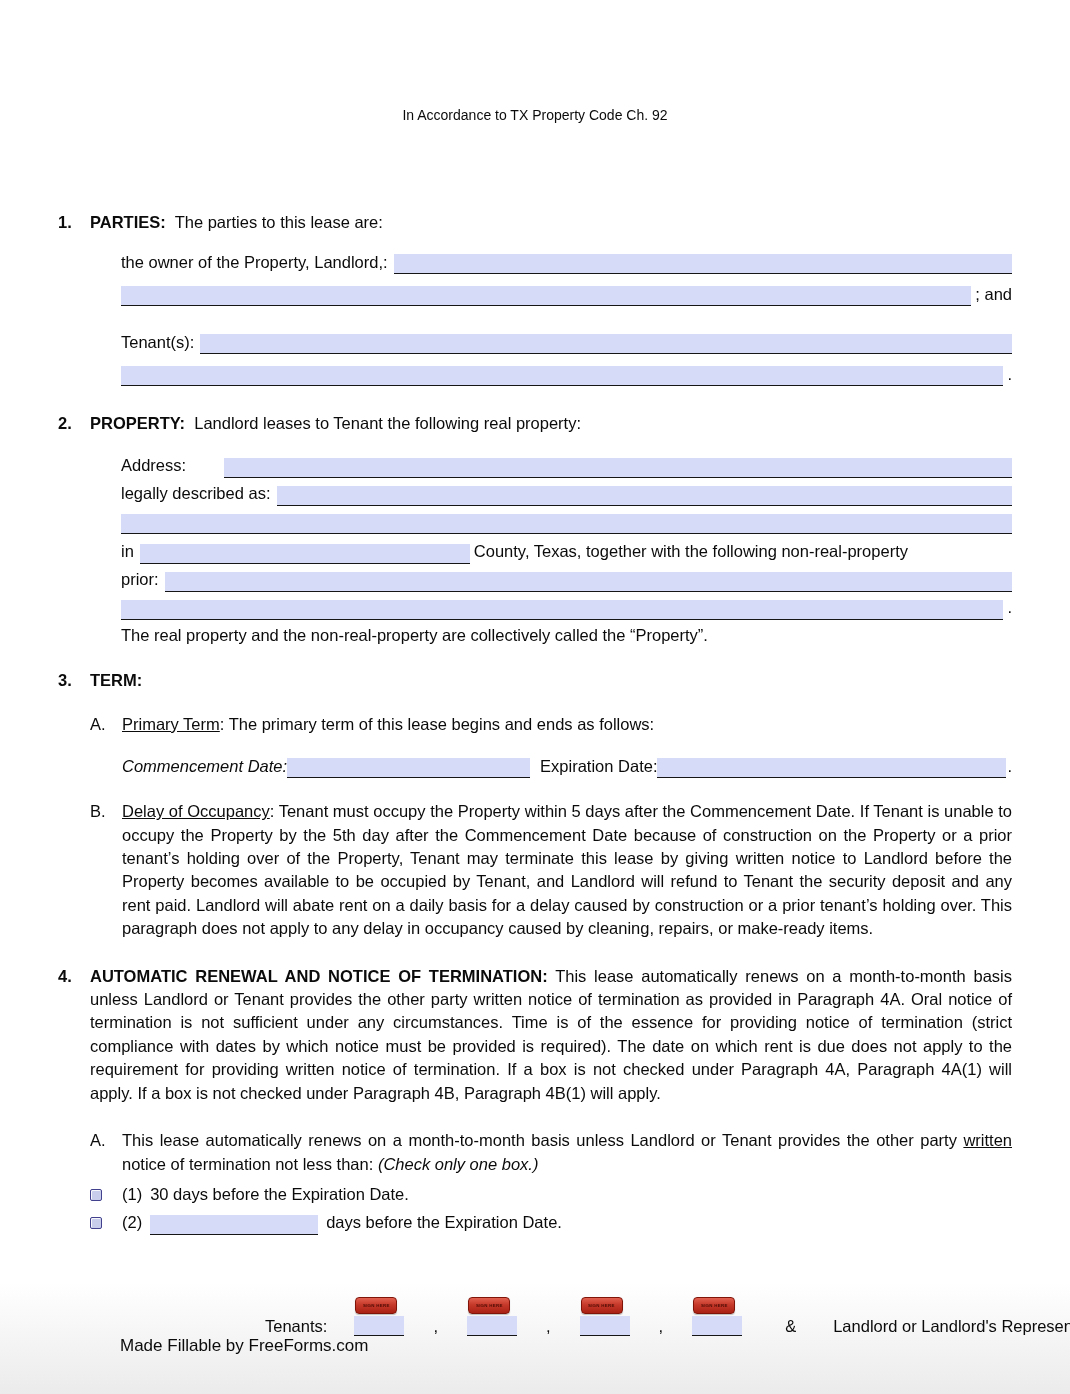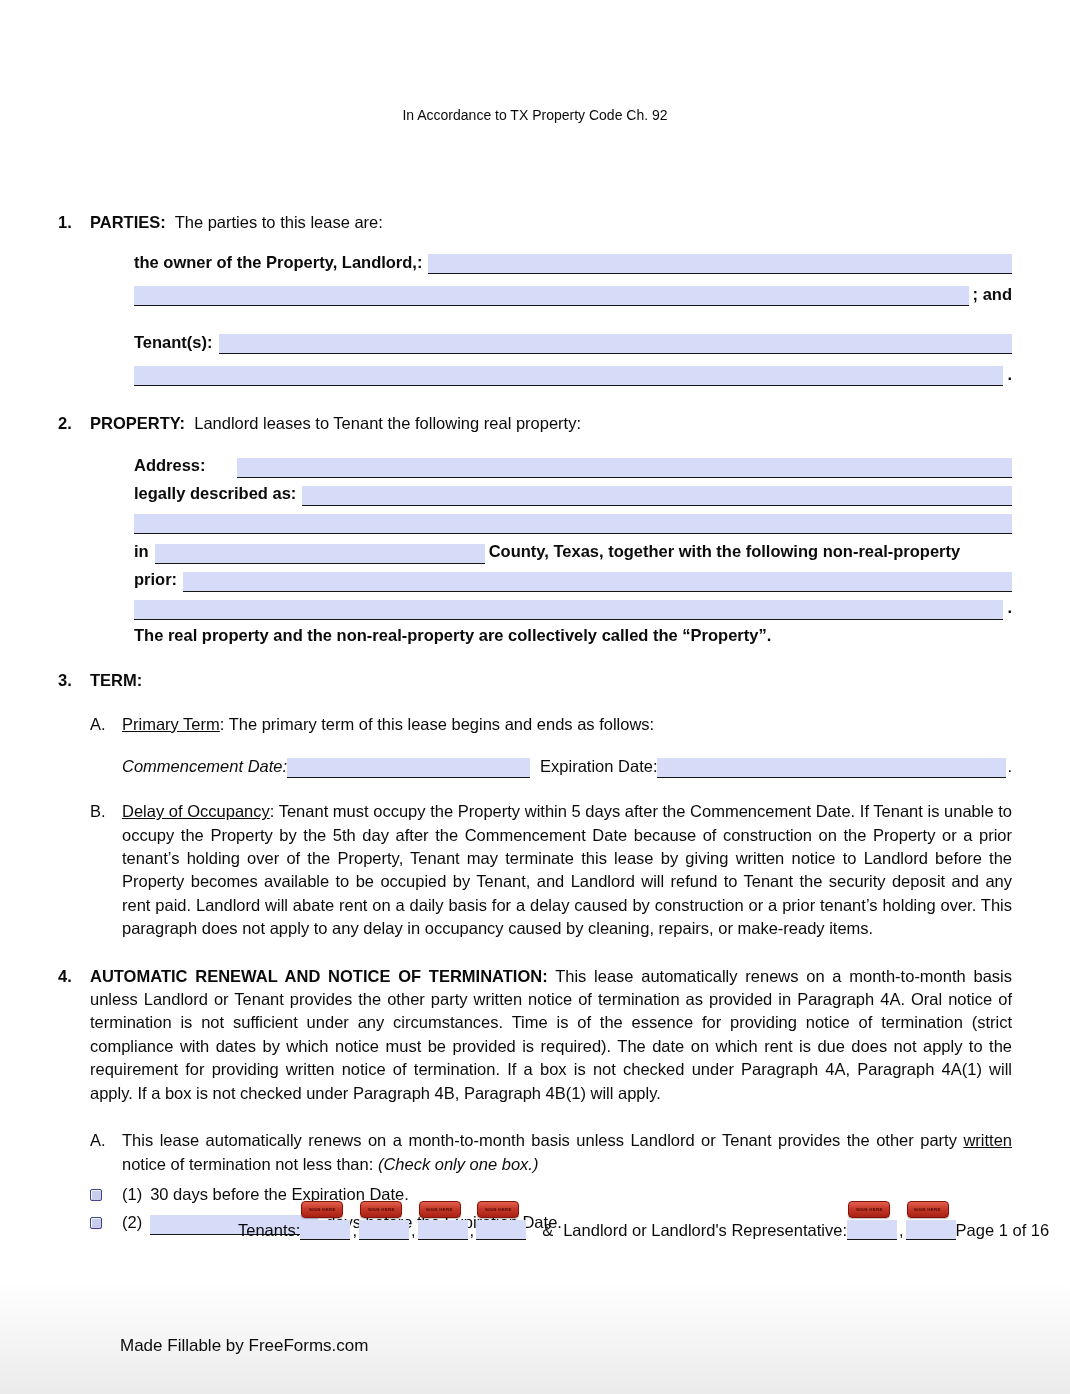--- a/index.html
+++ b/index.html
@@ -16,21 +16,21 @@
   .header { text-align:center; padding-top:102px; }
   .title  { font-size:31px; font-weight:bold; line-height:1.1; }
   .subtitle { font-size:14px; margin-top:5px; }
 
   .content { padding:0 58px; margin-top:88px; font-size:16.5px; line-height:1.42; }
 
   .sec { display:flex; }
   .sec-num { width:32px; flex:none; font-weight:bold; }
   .sec-body { flex:1; min-width:0; }
   .sec-head b { font-weight:bold; }
-  .sub { margin-left:44px;font-weight:bold; }
+  .sub { margin-left:31px; }
 
   .just { text-align:justify; }
   .u { text-decoration:underline; }
   .it { font-style:italic; }
 
   .frow { display:flex; align-items:flex-end; margin-top:6px; height:26px; }
   .fl { white-space:nowrap; padding-right:6px; }
   .field {
     background:#d6dcf8; border-bottom:1.6px solid #161616;
     height:20px; display:inline-block; flex:none;
@@ -47,22 +47,22 @@
   .optbox { width:32px; flex:none; padding-top:2px; }
   .checkbox {
     width:12px; height:12px; display:inline-block; border-radius:2px;
     border:1.8px solid #41418e; background:#c9cdec;
     box-shadow:inset 1px 1px 0 rgba(255,255,255,.85);
   }
   .opt-line { display:flex; align-items:flex-end; flex:1; min-width:0; }
   .opt-line .fl { padding-right:8px; }
 
   .footer-row {
-    position:absolute; left:58px; right:58px; top:1200px;
-    display:flex; align-items:flex-end; font-size:16.5px; height:40px;
+    position:absolute; left:58px; right:58px; top:1296px;
+    display:flex; align-items:flex-end; font-size:16.5px; height:40px;gap:27px;
   }
   .footer-indent { width:180px; flex:none; }
   .sig-slot {
     position:relative; width:50px; height:20px; flex:none;
     background:#d6dcf8; border-bottom:1.6px solid #161616;
   }
   .sign-tab {
     position:absolute; top:-19px; left:1px; width:42px; height:17px;
     background:linear-gradient(180deg,#e2604f 0%,#c5392a 45%,#a92114 100%);
     border:1.5px solid #801409; border-radius:4px;

